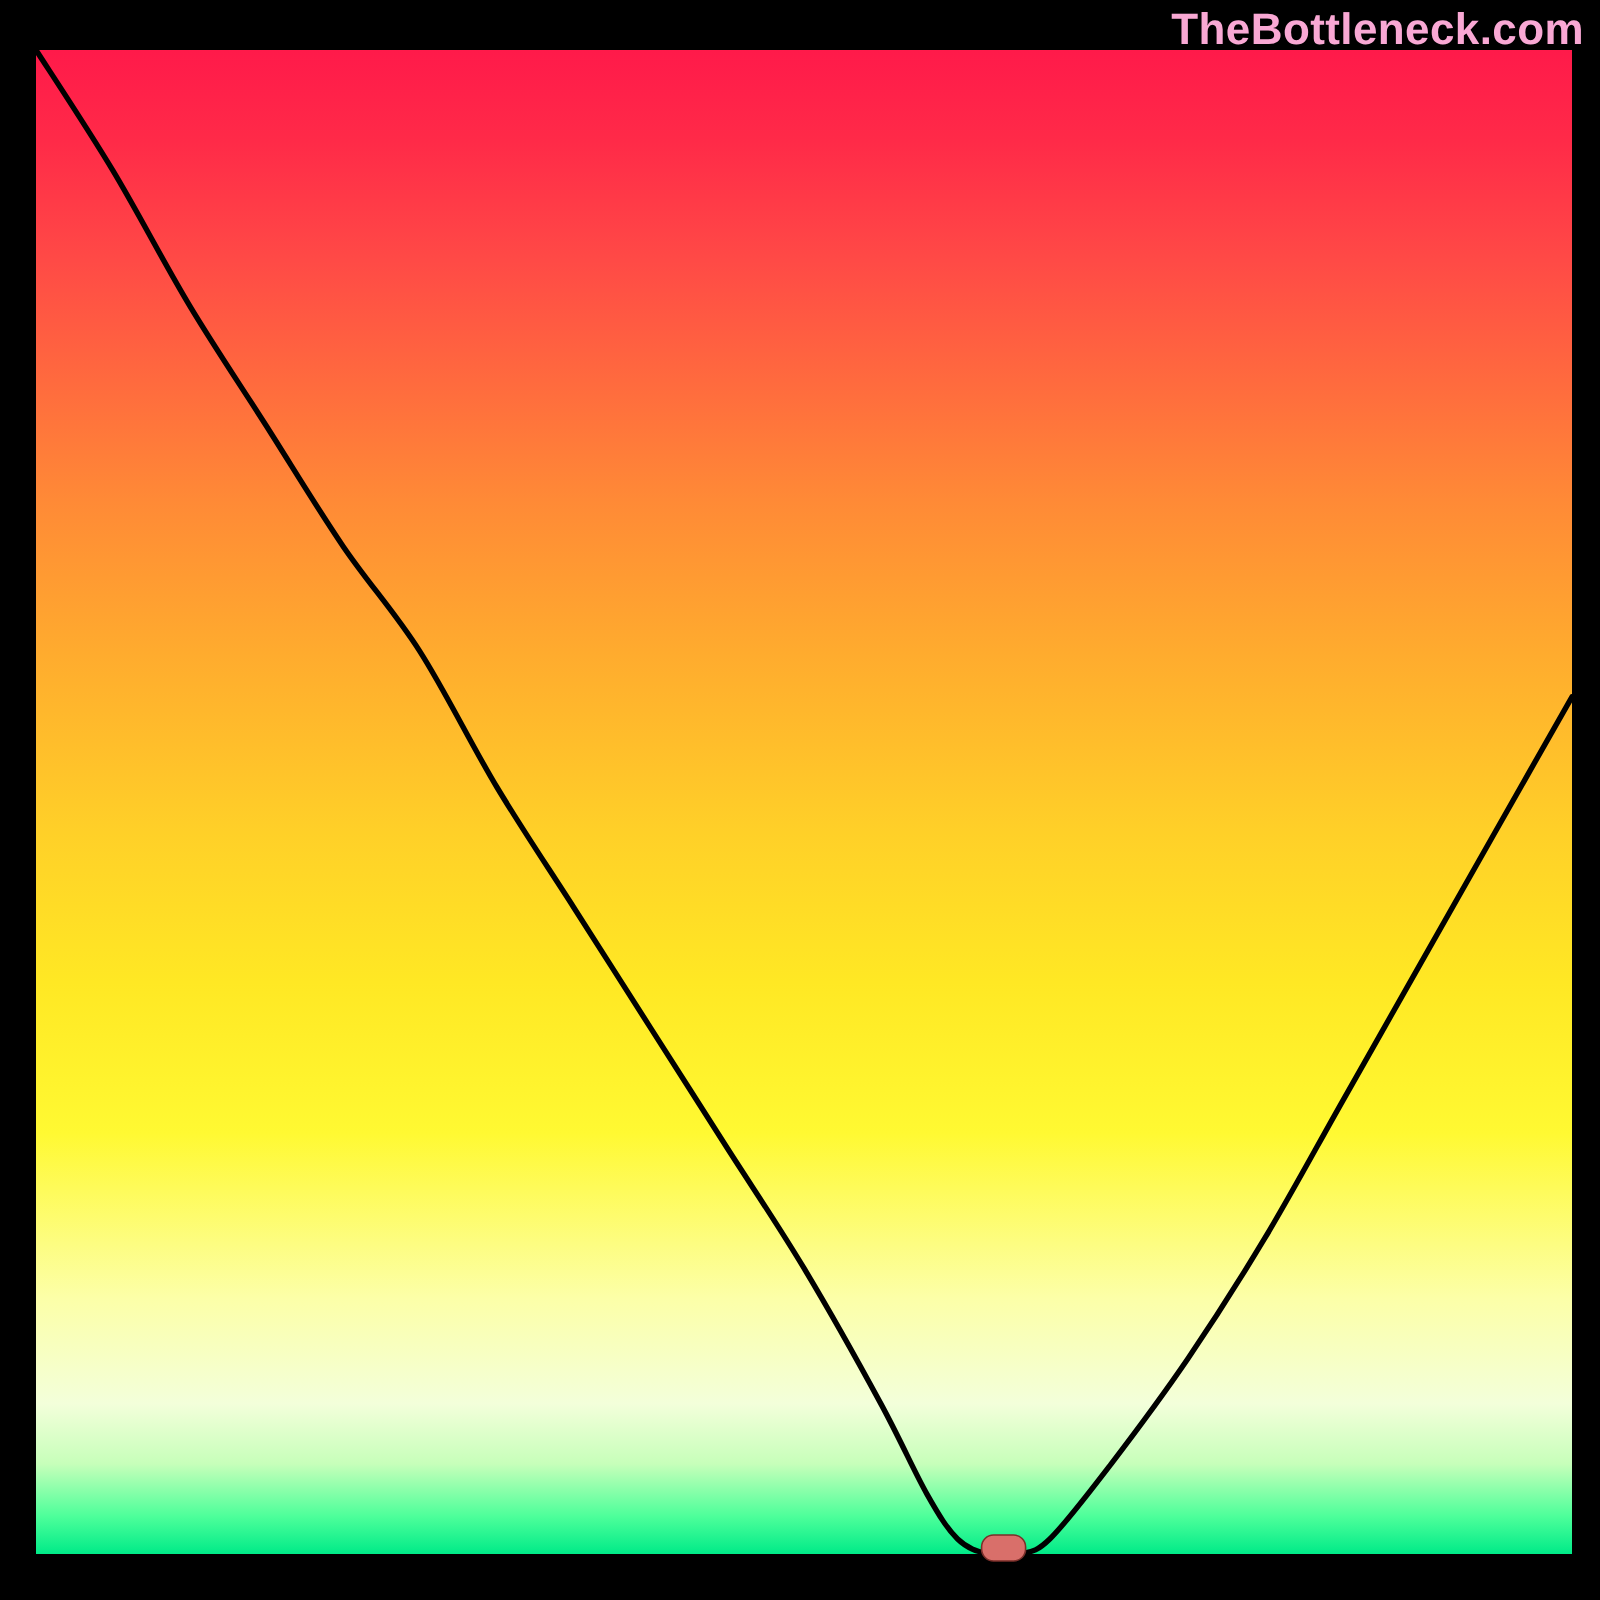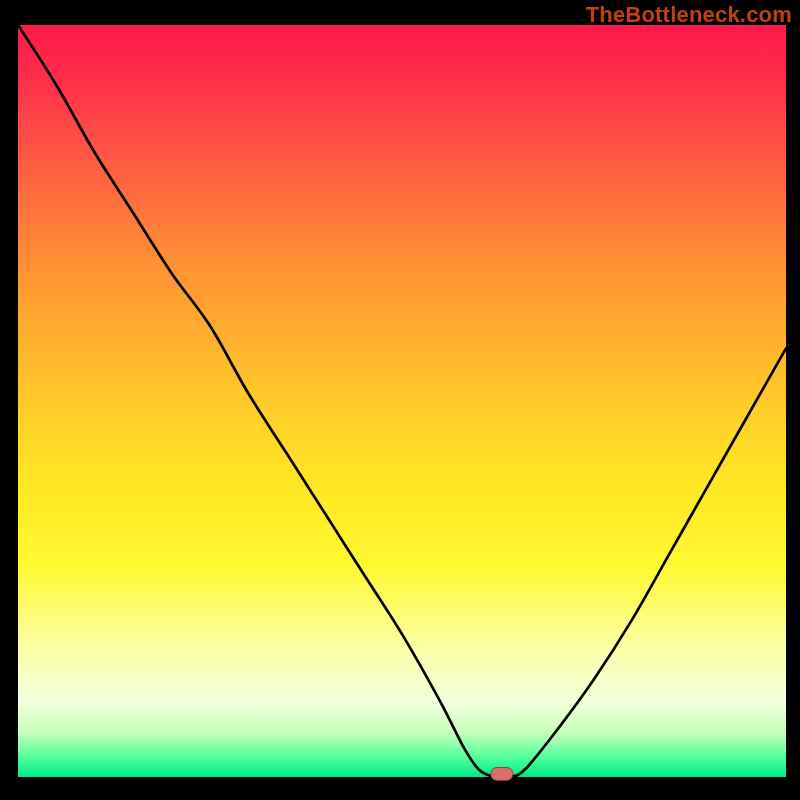--- a/index.html
+++ b/index.html
@@ -14,21 +14,21 @@
   .frame {
     position: relative;
     width: 800px;
     height: 800px;
     background: #000;
   }
   .watermark {
     position: absolute;
     top: 2px;
     right: 8px;
-    color: #c2410c;
+    color: #f9a8d4;
     font-size: 22px;
     font-weight: 600;
     letter-spacing: 0.2px;
     user-select: none;
   }
   .plot-area {
     position: absolute;
     left: 18px;
     top: 25px;
     width: 768px;

